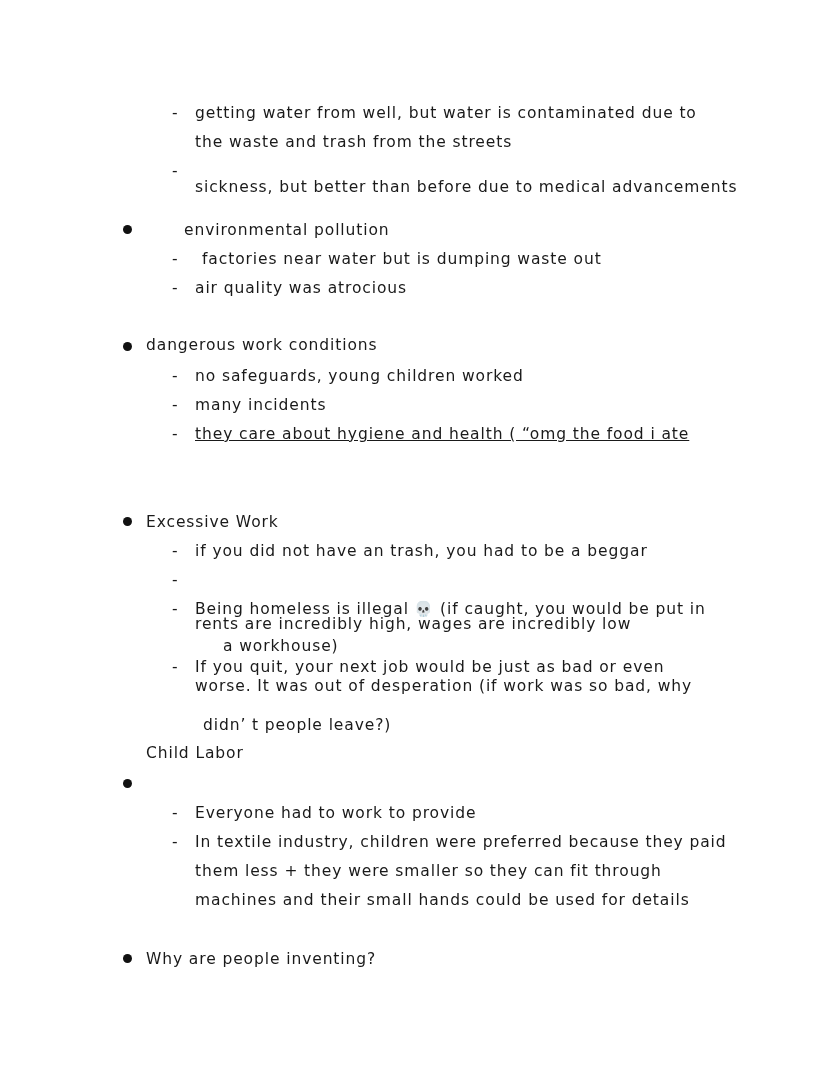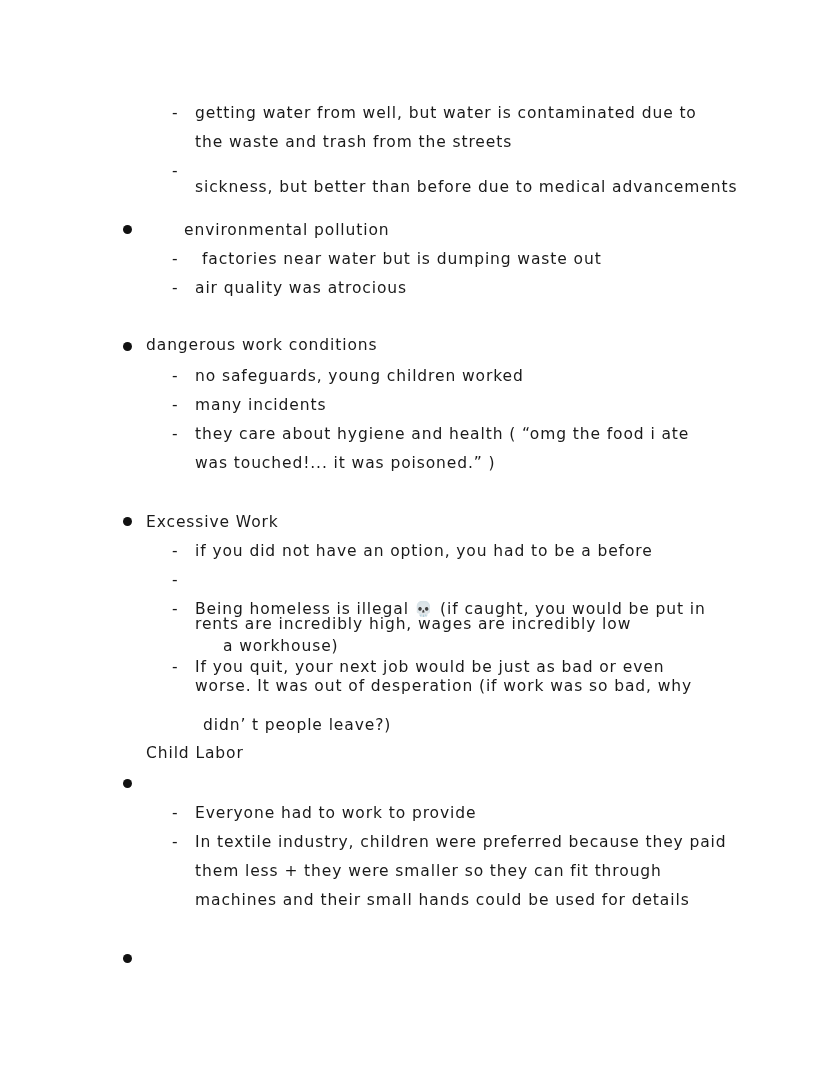--- a/index.html
+++ b/index.html
@@ -65,27 +65,26 @@
   <span class="dash" style="left:172px; top:278px;">-</span>
   <span class="line" style="left:195px; top:278px;">air quality was atrocious</span>
 
   <span class="bullet-dot" style="left:123px; top:342px;"></span>
   <span class="line" style="left:146px; top:327px;margin-top:8px;">dangerous work conditions</span>
   <span class="dash" style="left:172px; top:366px;">-</span>
   <span class="line" style="left:195px; top:366px;">no safeguards, young children worked</span>
   <span class="dash" style="left:172px; top:395px;">-</span>
   <span class="line" style="left:195px; top:395px;">many incidents</span>
   <span class="dash" style="left:172px; top:424px;">-</span>
-  <span class="line" style="left:195px; top:424px;">they care about hygiene and health ( “omg the food i ate</span>
-  <span class="line" style="left:195px; top:453px;">was touched!... it was poisoned.”  )</span>
+  <span class="line" style="left:195px; top:424px;text-decoration:underline;">they care about hygiene and health ( “omg the food i ate</span>
 
   <span class="bullet-dot" style="left:123px; top:517px;"></span>
   <span class="line" style="left:146px; top:512px;">Excessive Work</span>
   <span class="dash" style="left:172px; top:541px;">-</span>
-  <span class="line" style="left:195px; top:541px;">if you did not have an option, you had to be a before</span>
+  <span class="line" style="left:195px; top:541px;">if you did not have an trash, you had to be a beggar</span>
   <span class="dash" style="left:172px; top:570px;">-</span>
   <span class="line" style="left:195px; top:570px;margin-top:44px;">rents are incredibly high, wages are incredibly low</span>
   <span class="dash" style="left:172px; top:599px;">-</span>
   <span class="line" style="left:195px; top:599px;">
     <span>Being homeless is illegal</span>
     <span class="emoji">💀</span>
     <span>(if caught, you would be put in</span>
   </span>
   <span class="line" style="left:195px; top:636px;margin-left:28px;">a workhouse)</span>
   <span class="dash" style="left:172px; top:657px;">-</span>
@@ -96,14 +95,15 @@
   <span class="bullet-dot" style="left:123px; top:779px;"></span>
   <span class="line" style="left:146px; top:743px;">Child Labor</span>
   <span class="dash" style="left:172px; top:803px;">-</span>
   <span class="line" style="left:195px; top:803px;">Everyone had to work to provide</span>
   <span class="dash" style="left:172px; top:832px;">-</span>
   <span class="line" style="left:195px; top:832px;">In textile industry, children were preferred because they paid</span>
   <span class="line" style="left:195px; top:861px;">them less + they were smaller so they can fit through</span>
   <span class="line" style="left:195px; top:890px;">machines and their small hands could be used for details</span>
 
   <span class="bullet-dot" style="left:123px; top:954px;"></span>
+  <span class="line" style="left:146px; top:949px;">Why are people inventing?</span>
 
 </div>
 
 </body></html>

